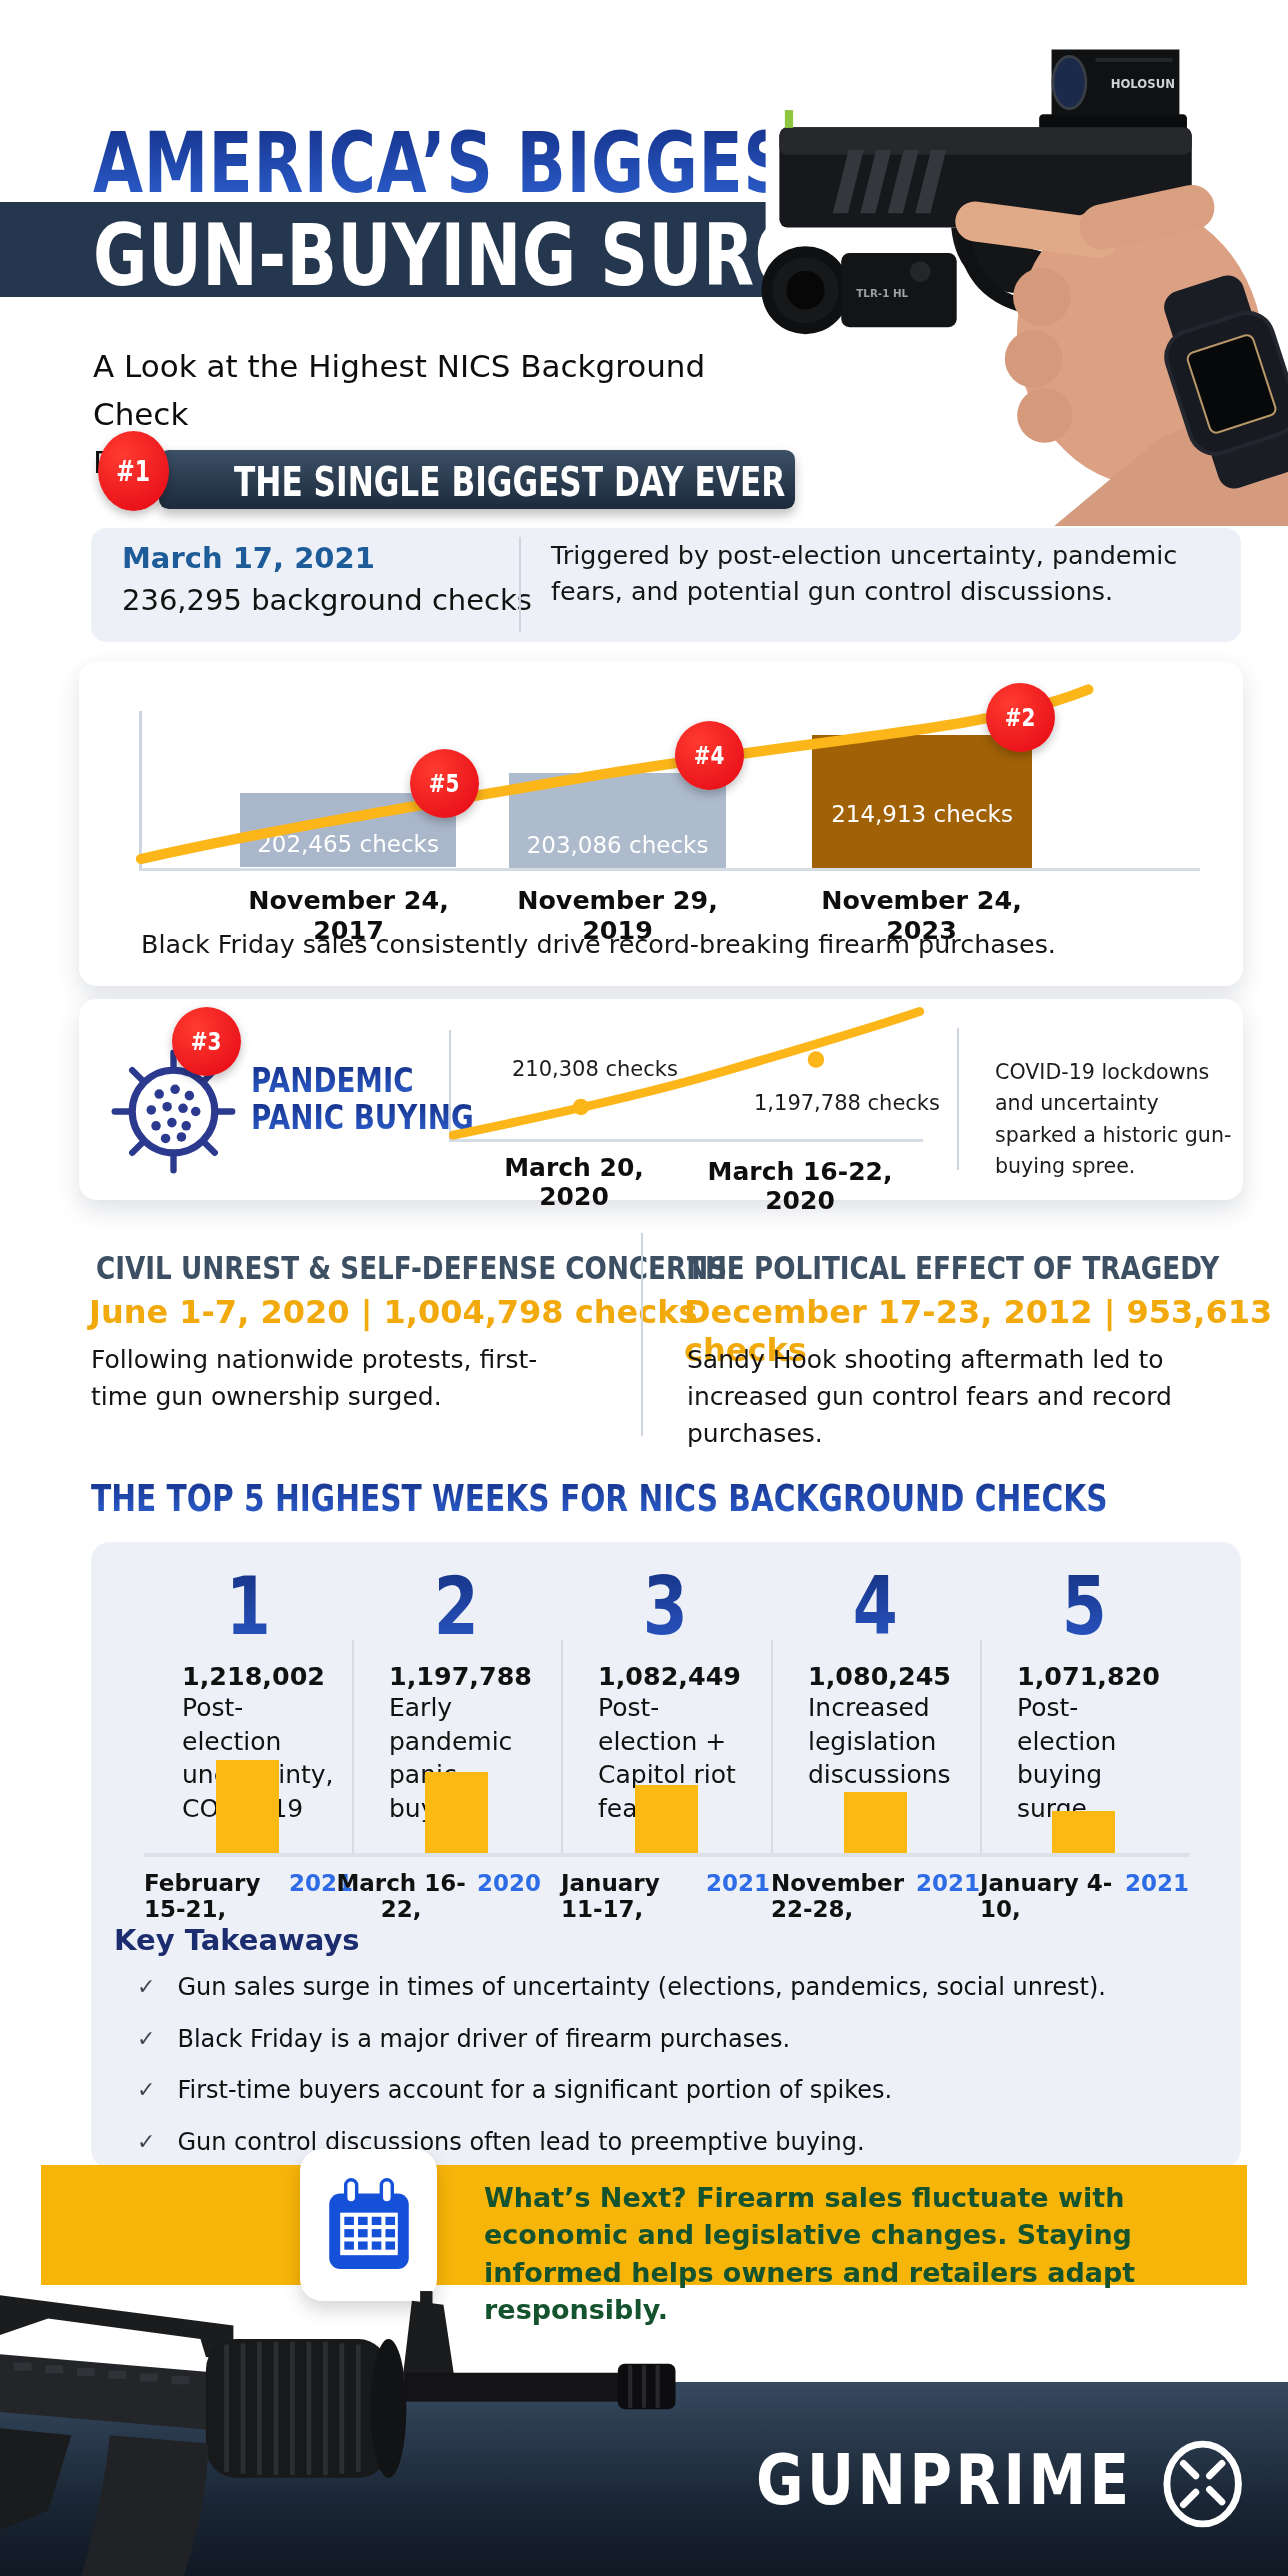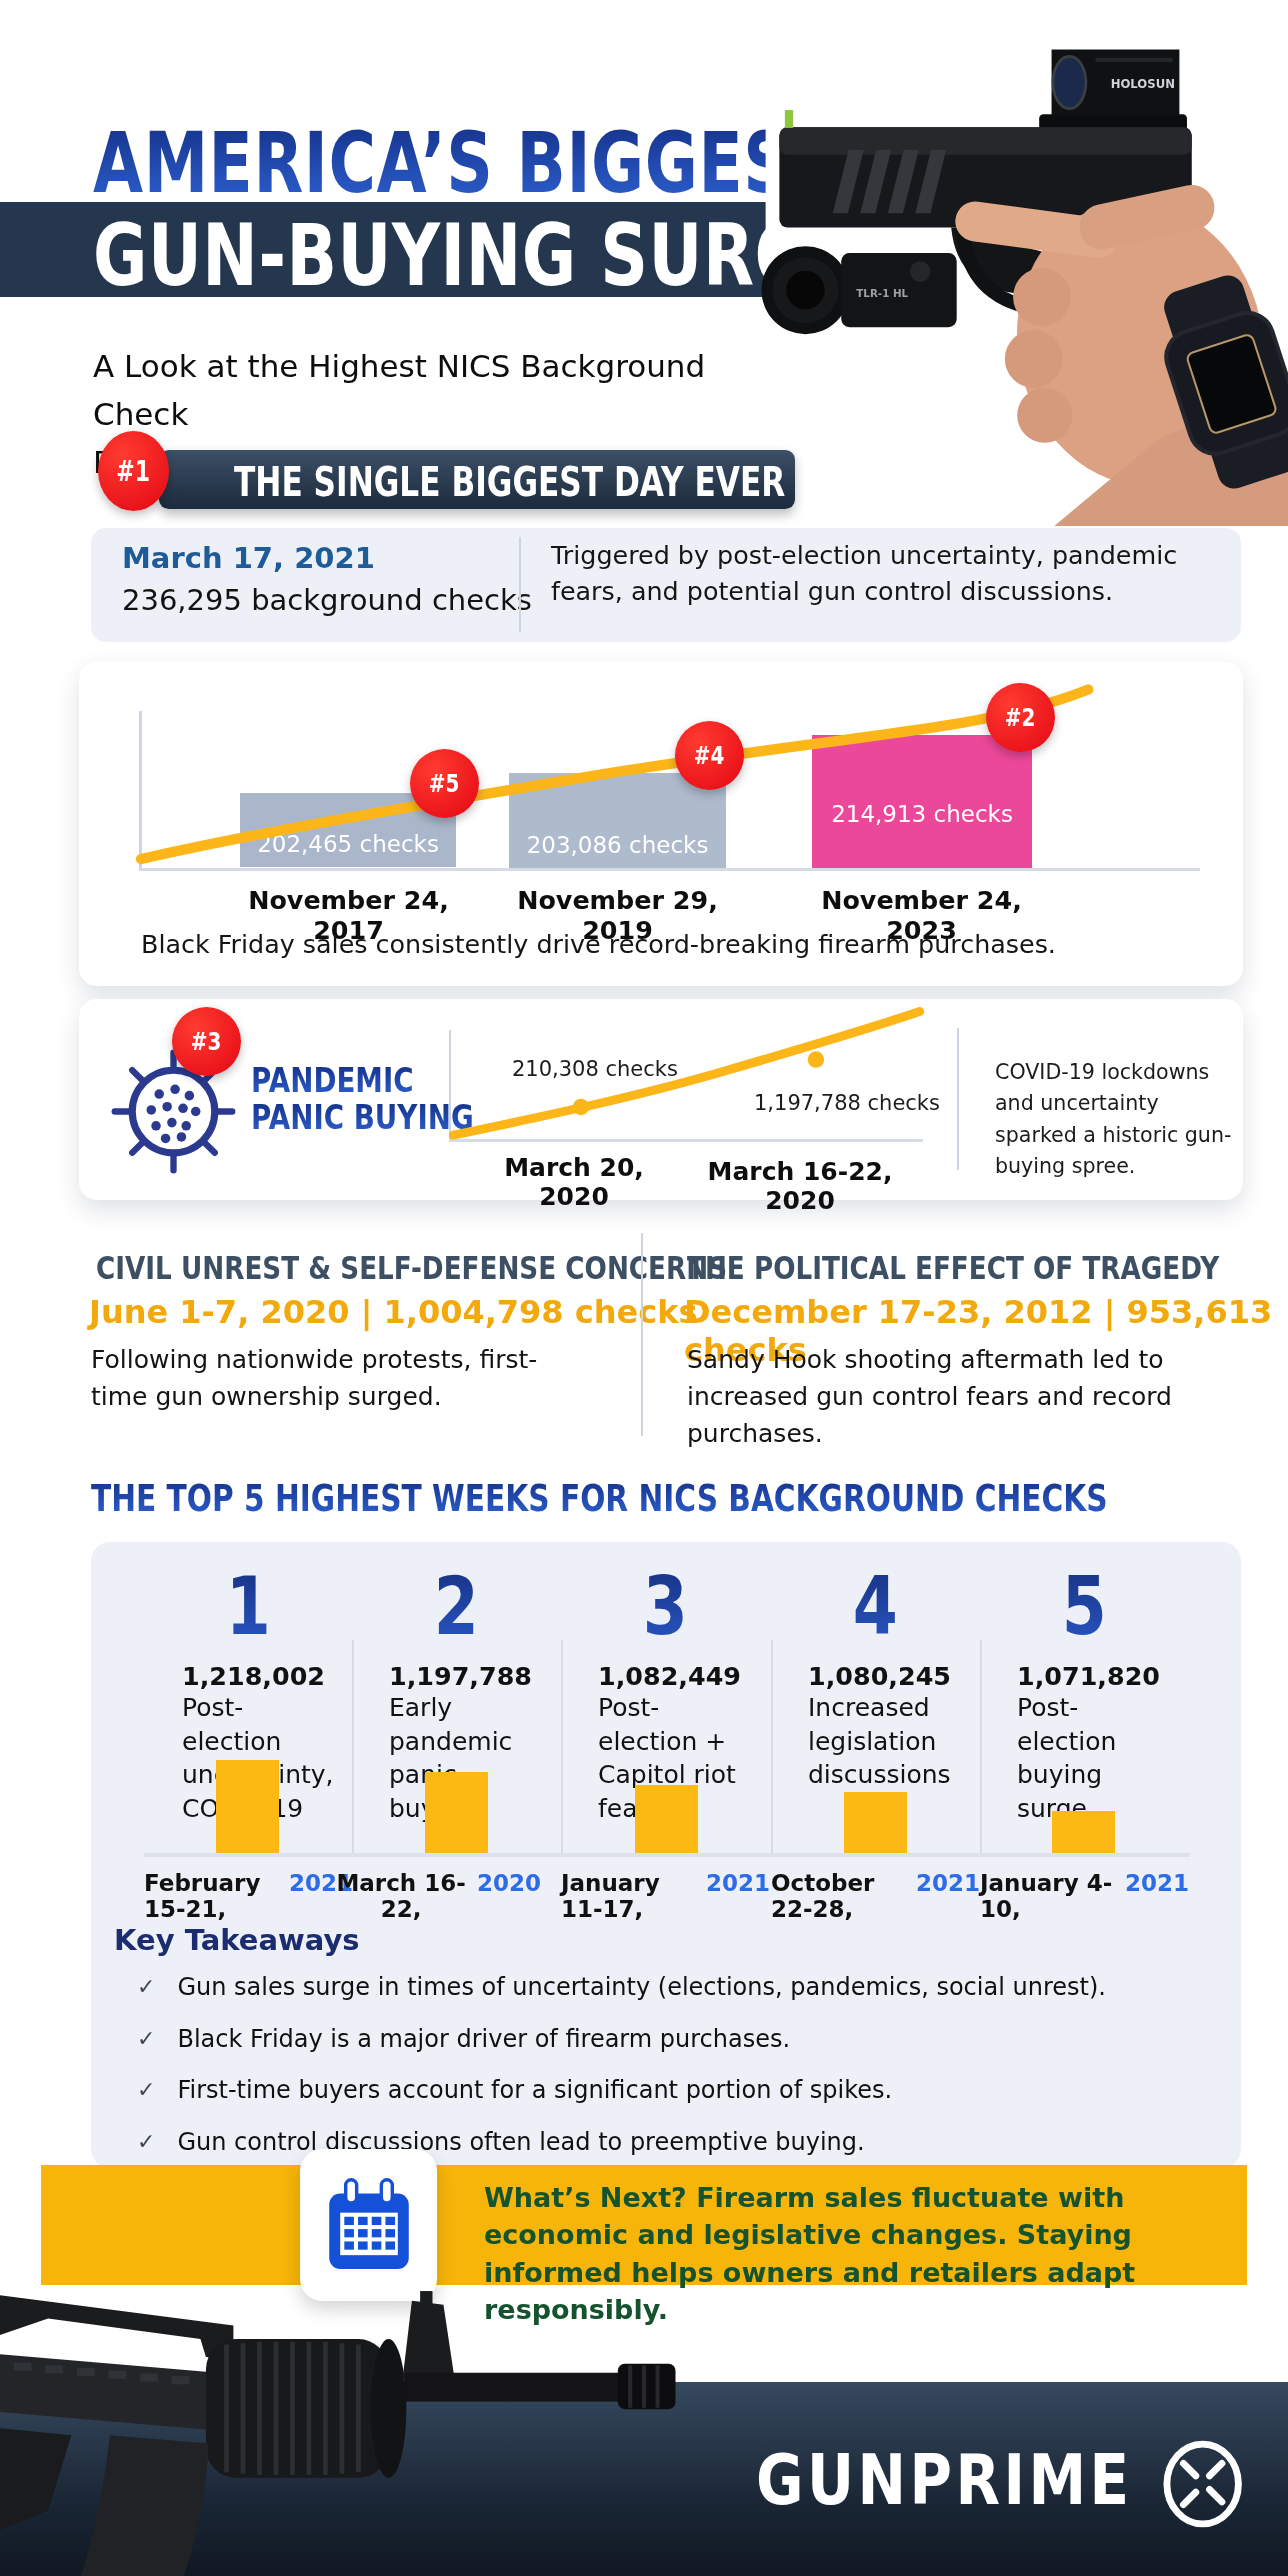--- a/index.html
+++ b/index.html
@@ -124,21 +124,21 @@
   <div class="card-white" style="left:79px;top:662px;width:1164px;height:324px;"></div>
   <div class="vline" style="left:139px;top:711px;width:2.7px;height:158px;"></div>
   <div class="hline" style="left:139px;top:868px;width:1061px;height:3.4px;"></div>
 
   <div class="bar-gray" style="left:240px;top:793px;width:216px;height:74px;background:#aab7ca;">
     <div class="blabel">202,465 checks</div>
   </div>
   <div class="bar-gray" style="left:509px;top:773px;width:217px;height:95px;background:#aebbcd;">
     <div class="blabel">203,086 checks</div>
   </div>
-  <div class="bar-gray" style="left:812px;top:735px;width:220px;height:133px;background:#ec4899;">
+  <div class="bar-gray" style="left:812px;top:735px;width:220px;height:133px;background:#a16207;">
     <div class="blabel" style="padding-bottom:41px;">214,913 checks</div>
   </div>
 
   <svg class="abs" style="left:79px;top:662px;" width="1164" height="324" viewBox="0 0 1695 472">
     <path d="M90,287 C300,240 520,205 735,168 C950,132 1150,112 1290,88 C1380,72 1440,52 1470,40" fill="none" stroke="#fcb61a" stroke-width="15" stroke-linecap="round"></path>
   </svg>
   <div class="badge" style="left:410px;top:749px;width:69px;height:69px;font-size:25px;">
     <span class="condC">#5</span>
   </div>
   <div class="badge" style="left:675px;top:721px;width:69px;height:69px;font-size:25px;">
@@ -259,21 +259,21 @@
   </div>
   <div class="datebits" style="left:332px;top:1870px;width:209px;text-align:center;">
     <span>March 16-22,</span>
       <span class="yr">2020</span>
   </div>
   <div class="datebits" style="left:561px;top:1870px;width:209px;">
     <span>January 11-17,</span>
       <span class="yr">2021</span>
   </div>
   <div class="datebits" style="left:771px;top:1870px;width:209px;">
-    <span>October 22-28,</span>
+    <span>November 22-28,</span>
       <span class="yr">2021</span>
   </div>
   <div class="datebits" style="left:980px;top:1870px;width:209px;">
     <span>January 4-10,</span>
       <span class="yr">2021</span>
   </div>
 
   <div class="abs" style="left:114px;top:1923px;font-size:29px;font-weight:800;color:#1b2d6e;">Key Takeaways</div>
   <div class="abs" style="left:137px;top:1973px;width:1044px;display:flex;flex-direction:column;gap:23px;">
     <div class="tk-item">

